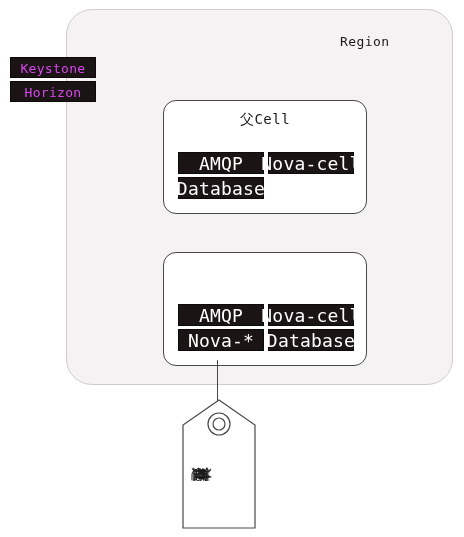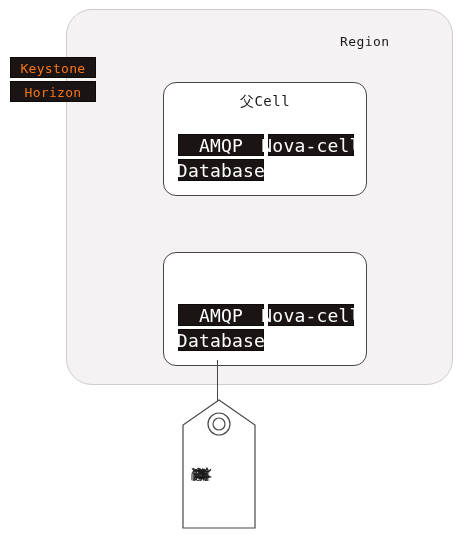--- a/index.html
+++ b/index.html
@@ -41,21 +41,21 @@
     top: 34px;
     font-size: 13px;
     letter-spacing: 0.4px;
     white-space: nowrap;
   }
 
   
   .chip-ext {
     position: absolute;
     background: #1a1514;
-    color: #f97316;
+    color: #d946ef;
     border: 1px solid #0d0a09;
     font-size: 13px;
     letter-spacing: 0.3px;
     text-align: center;
     box-sizing: border-box;
     padding-top: 3px;
     height: 21px;
     white-space: nowrap;
   }
   #chip-keystone {
@@ -73,21 +73,21 @@
   .cell-box {
     position: absolute;
     background: #ffffff;
     border: 1px solid #4a4648;
     border-radius: 13px;
     box-sizing: border-box;
     left: 163px;
     width: 204px;
   }
   #cell-parent {
-    top: 82px;
+    top: 100px;
     height: 114px;
   }
   #cell-child {
     top: 252px;
     height: 114px;
   }
   .cell-title {
     position: absolute;
     top: 10px;
     left: 0;
@@ -181,20 +181,21 @@
       <div class="chip">AMQP</div>
       <div class="chip">Nova-cell</div>
       <div class="chip">Database</div>
     </div>
   </div>
 
   <div class="cell-box" id="cell-child">
     <div class="chip-grid">
       <div class="chip">AMQP</div>
       <div class="chip">Nova-cell</div>
+      <div class="chip">Nova-*</div>
       <div class="chip">Database</div>
     </div>
   </div>
 
   <div id="connector"></div>
 
   <div class="tag-wrap">
     <svg width="76" height="130" viewBox="0 0 76 130">
       <path d="M 38 1 L 74 26 L 74 129 L 2 129 L 2 26 Z" fill="#ffffff" stroke="#4a4648" stroke-width="1.2"></path>
       <circle cx="38" cy="25" r="11" fill="none" stroke="#4a4648" stroke-width="1.2"></circle>

